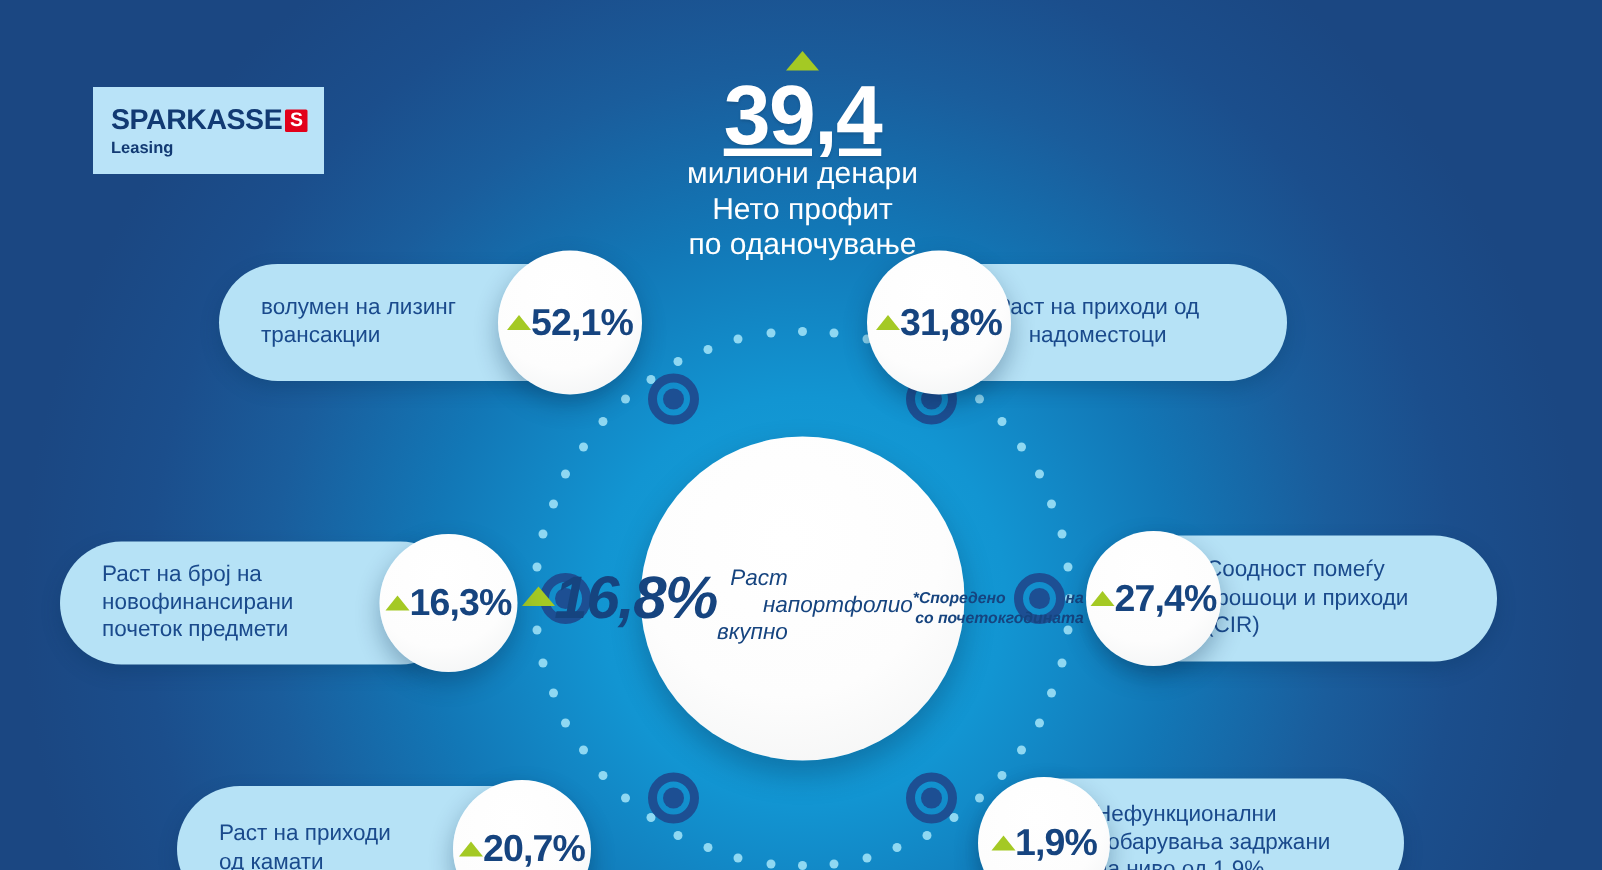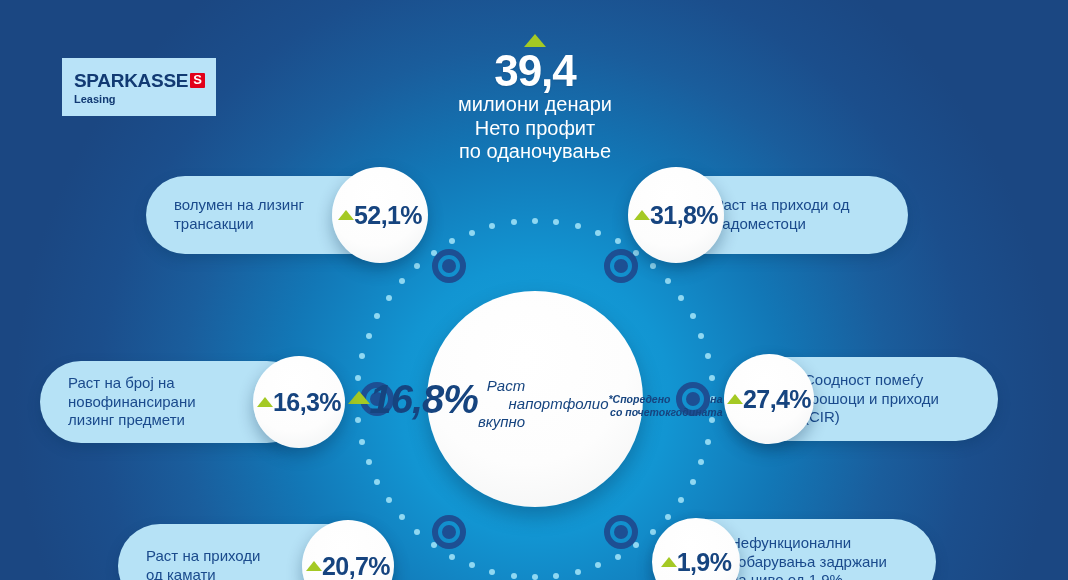--- a/index.html
+++ b/index.html
@@ -32,22 +32,23 @@
     font-size:13px;font-weight:bold;color:#fff;font-family:"Liberation Sans",sans-serif;
   }
   #logo .sub{font-size:11px;font-weight:bold;color:#123a73;margin-top:1px;}
 
   
   #headline{
     position:absolute;left:399px;top:34px;width:272px;text-align:center;color:#fff;
   }
   #headline .tri{margin:0 auto 2px;}
   #headline .big{
-    font-size:44px;font-weight:bold;line-height:1.0;letter-spacing:-1px;
+    font-size:56px;font-weight:bold;line-height:1.0;letter-spacing:-1px;
     text-shadow:0 1px 2px rgba(0,0,0,.13);
+    text-decoration:underline;
   }
   #headline .l{font-size:20px;line-height:1.18;}
 
   
   .tri{
     width:0;height:0;border-left:11px solid transparent;border-right:11px solid transparent;
     border-bottom:13px solid #a4c924;
   }
   .tri.xs{border-left-width:8px;border-right-width:8px;border-bottom-width:10px;}
 
@@ -198,38 +199,38 @@
           <div class="txt">
             <div>волумен на лизинг</div>
             <div>трансакции</div>
           </div>
         </div>
         <div class="bubble" style="width: 96px; height: 96px;">
           <div class="tri xs"></div>
           <div class="pct">52,1%</div>
         </div>
       </div>
-      <div class="stat right" style="left: 628px; top: 167px;">
+      <div class="stat right" style="left: 578px; top: 167px; text-align: center;">
         <div class="bubble" style="width: 96px; height: 96px;">
           <div class="tri xs"></div>
           <div class="pct">31,8%</div>
         </div>
         <div class="pill" style="width: 268px; height: 78px;">
           <div class="txt">
             <div>Раст на приходи од</div>
             <div>надоместоци</div>
           </div>
         </div>
       </div>
       <div class="stat left" style="left: 40px; top: 356px; gap: 29px;">
         <div class="pill" style="width: 268px; height: 82px;">
           <div class="txt">
             <div>Раст на број на</div>
             <div>новофинансирани</div>
-            <div>лизинг предмети</div>
+            <div>почеток предмети</div>
           </div>
         </div>
         <div class="bubble" style="width: 92px; height: 92px;">
           <div class="tri xs"></div>
           <div class="pct">16,3%</div>
         </div>
       </div>
       <div class="stat right" style="left: 724px; top: 354px;">
         <div class="bubble" style="width: 90px; height: 90px;">
           <div class="tri xs"></div>

